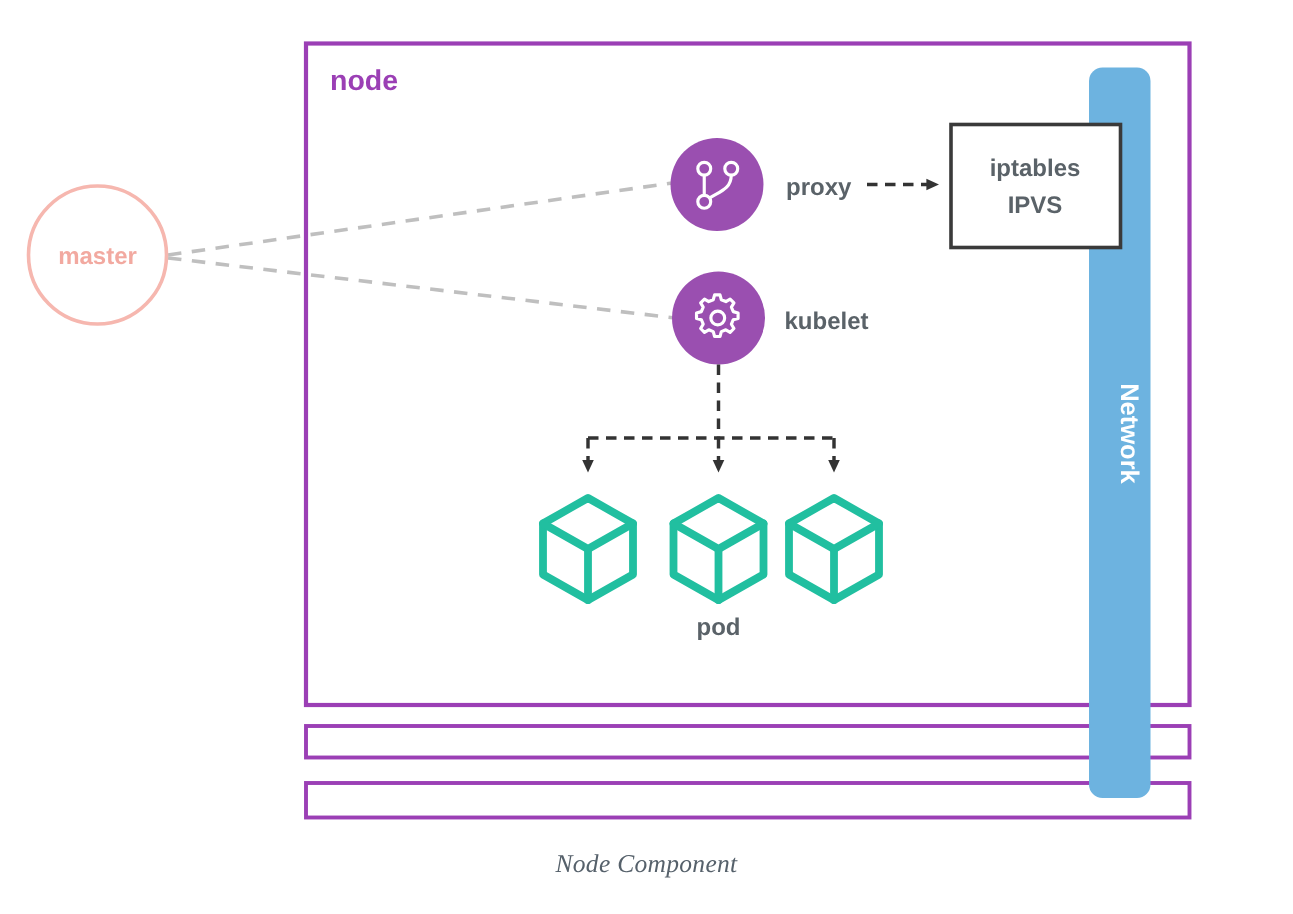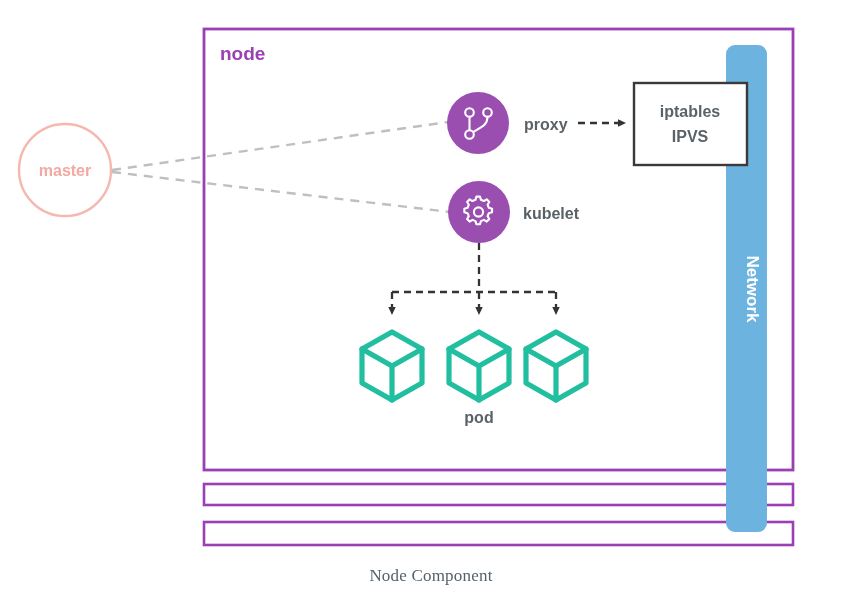--- a/index.html
+++ b/index.html
@@ -5,21 +5,21 @@
   html,body{margin:0;padding:0;background:#ffffff;}
   body{
     width:862px;height:609px;overflow:hidden;position:relative;
     font-family:"Liberation Sans", sans-serif;
   }
   #stage{position:absolute;left:0;top:0;width:862px;height:566px;}
   svg#diagram{position:absolute;left:0;top:0;width:862px;height:609px;display:block;}
   .lbl{font-family:"Liberation Sans", sans-serif;font-weight:bold;}
   .caption{
     position:absolute;left:0;top:566px;width:862px;text-align:center;
-    font-family:"Liberation Serif", serif;font-size:17px;
+    font-family:"Liberation Serif", serif;font-style:italic;font-size:17px;
     color:#56616b;letter-spacing:.2px;
   }
 </style>
 </head>
 <body>
 
 <div id="stage">
 
   <svg id="diagram" viewBox="0 0 862 609">
 

